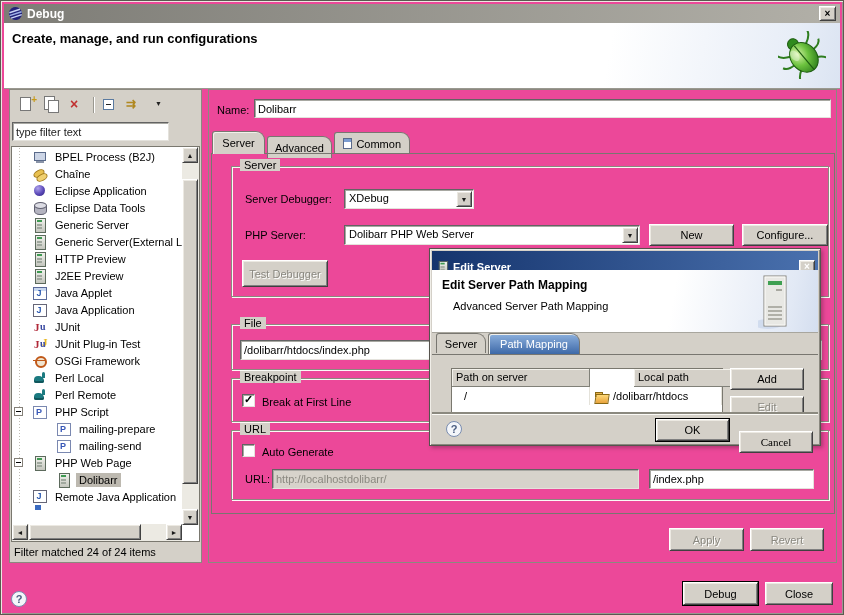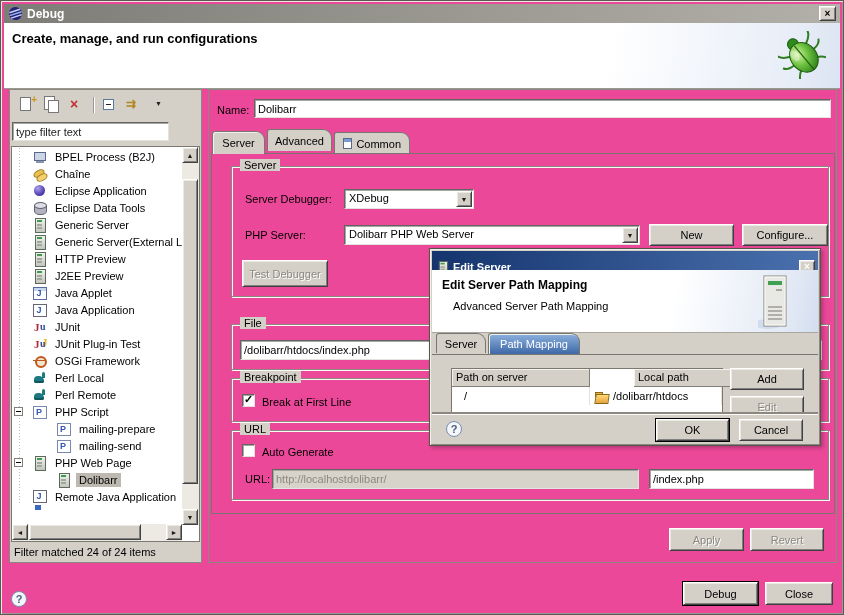--- a/index.html
+++ b/index.html
@@ -315,21 +315,21 @@
     <span id="tree-status" class="lbl">Filter matched 24 of 24 items</span>
   </div>
 
   <div id="right-panel">
     <span class="lbl" style="left:8px;top:14px;">Name:</span>
     <input class="tfield" style="position: absolute; left: 45px; top: 9px; width: 577px; height: 19px;" readonly="" value="Dolibarr">
 
     <div class="tab active" style="left:3px;top:41px;width:53px;">
         <span>Server</span>
       </div>
-    <div class="tab" style="left:58px;top:39px;width:65px;">
+    <div class="tab" style="left:58px;top:46px;width:65px;">
         <span>Advanced</span>
       </div>
     <div class="tab" style="left:125px;top:42px;width:76px;">
         <span class="tab-icon-table"></span>
         <span>Common</span>
       </div>
 
     <div id="tab-content">
 
       <div class="group" style="left:19px;top:12px;width:598px;height:131px;">
@@ -422,21 +422,21 @@
           </div>
         <div class="drow"></div>
       </div>
       <button class="btn" style="position:absolute;left:298px;top:13px;width:74px;height:22px;">Add</button>
       <button class="btn disabled" style="position:absolute;left:298px;top:41px;width:74px;height:22px;">Edit</button>
     </div>
     <div class="dsep"></div>
     <div class="dfoot">
       <span class="help-circle" style="position:absolute;left:14px;top:7px;">?</span>
       <button class="btn default" style="position:absolute;left:224px;top:5px;width:73px;height:22px;">OK</button>
-      <button class="btn" style="position:absolute;left:307px;top:5px;width:64px;height:22px;">Cancel</button>
+      <button class="btn" style="position:absolute;left:307px;top:17px;width:74px;height:22px;font-family:Liberation Serif, serif;">Cancel</button>
     </div>
   </div>
 
   <span class="help-circle" style="position:absolute;left:10px;top:590px;">?</span>
   <button class="btn default" style="position:absolute;left:682px;top:581px;width:75px;height:23px;">Debug</button>
   <button class="btn" style="position:absolute;left:764px;top:581px;width:68px;height:23px;">Close</button>
 
 </div>
 
 </body></html>

